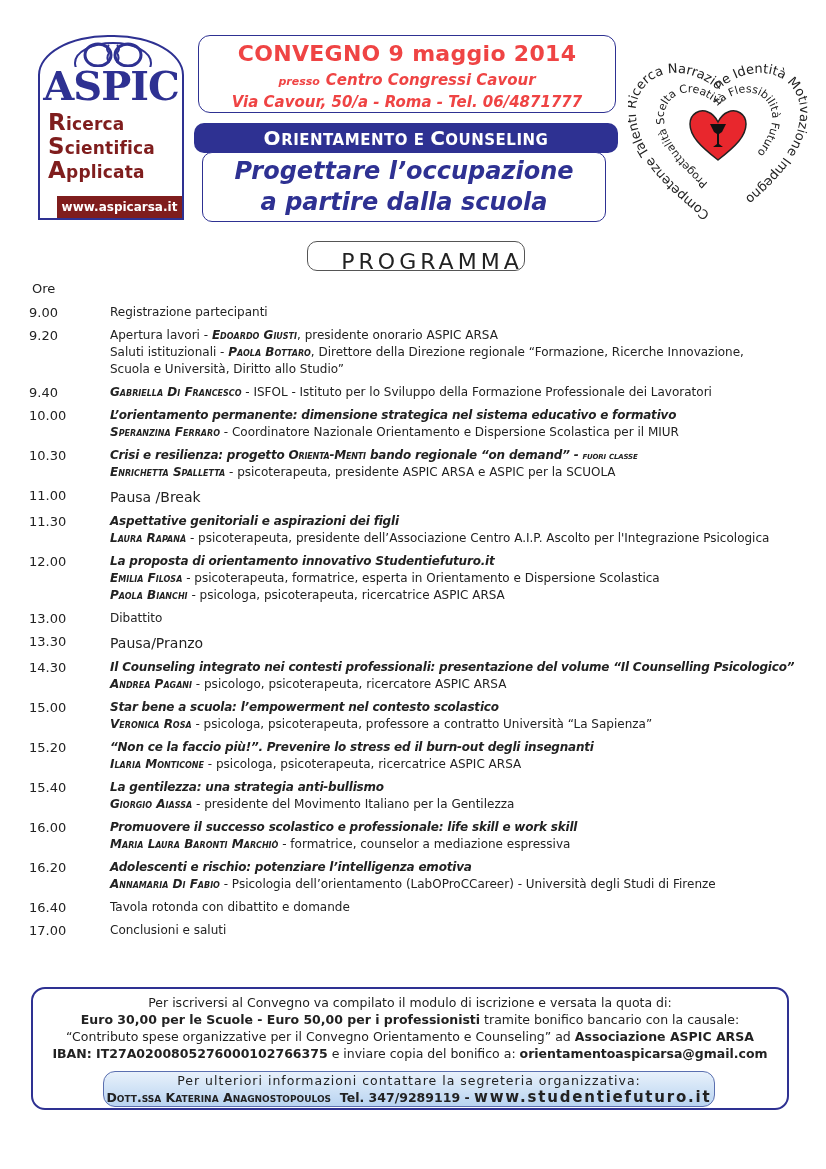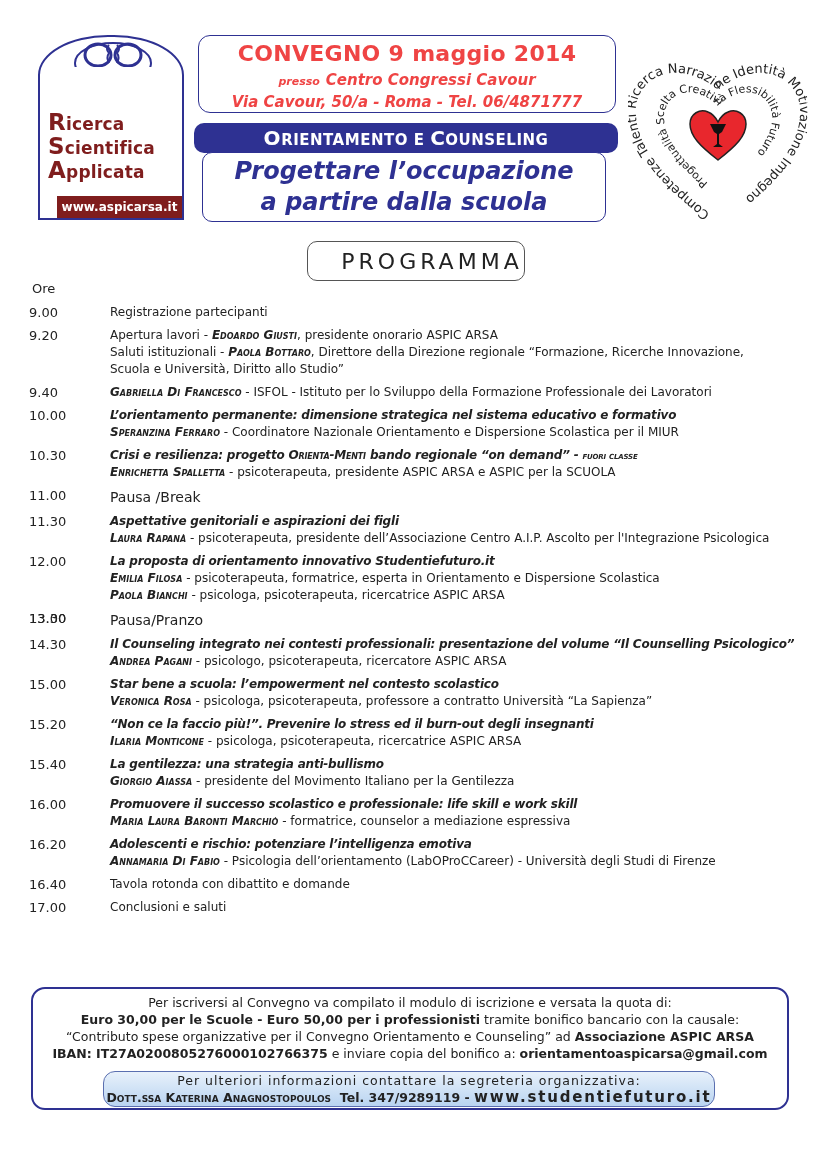--- a/index.html
+++ b/index.html
@@ -52,21 +52,21 @@
     border: 1px solid #2e3192; border-radius: 10px; background: #fff;
     color: #2e3192; text-align: center; font-weight: bold; font-style: italic;
     font-size: 24px; line-height: 31px; padding-top: 3px;
   }
 
   
   .heart-cloud { position: absolute; left: 628px; top: 52px; width: 180px; height: 180px; }
 
   
   .prog-box {
-    position: absolute; left: 307px; top: 241px; width: 218px; height: 40px;
+    position: absolute; left: 307px; top: 241px; width: 218px; height: 30px;
     border: 1px solid #555; border-radius: 10px; text-align: center;
     font-size: 22px; letter-spacing: 4px; line-height: 40px; color: #222; padding-left: 32px;
   }
   .ore-label { position: absolute; left: 32px; top: 281px; font-size: 13px; color: #222; }
 
   
   .schedule { position: absolute; left: 0; top: 304px; width: 826px; }
   .slot { position: relative; padding-left: 110px; margin-bottom: 6px; }
   .slot .time {
     position: absolute; left: 29px; top: 0; font-size: 13px; line-height: 17px; color: #222;
@@ -102,20 +102,21 @@
 <body>
 
 <div class="aspic-logo">
   <svg class="aspic-faces" viewBox="0 0 78 26">
     <ellipse cx="39" cy="22" rx="38" ry="20" fill="none" stroke="#2e3192" stroke-width="2"></ellipse>
     <ellipse cx="24" cy="14" rx="13" ry="11" fill="none" stroke="#2e3192" stroke-width="3"></ellipse>
     <ellipse cx="54" cy="14" rx="13" ry="11" fill="none" stroke="#2e3192" stroke-width="3"></ellipse>
     <path d="M35 4 q-4 4 0 8 q-3 4 0 10" fill="none" stroke="#2e3192" stroke-width="2"></path>
     <path d="M43 4 q4 4 0 8 q3 4 0 10" fill="none" stroke="#2e3192" stroke-width="2"></path>
   </svg>
+  <div class="aspic-word">ASPIC</div>
   <div class="aspic-lines">
     <div class="aspic-line"><span class="cap">R</span><span>icerca</span></div>
     <div class="aspic-line"><span class="cap">S</span><span>cientifica</span></div>
     <div class="aspic-line"><span class="cap">A</span><span>pplicata</span></div>
   </div>
   <div class="aspic-url">www.aspicarsa.it</div>
 </div>
 
 <div class="conv-box">
   <div class="conv-title">CONVEGNO  9 maggio 2014</div>
@@ -187,20 +188,21 @@
       <div class="line plain"><span class="speaker">Laura Rapanà</span><span> - psicoterapeuta, presidente dell’Associazione Centro A.I.P. Ascolto per l'Integrazione Psicologica</span></div>
     </div>
     <div class="slot">
       <div class="time">12.00</div>
       <div class="line title"><span>La proposta di orientamento innovativo Studentiefuturo.it</span></div>
       <div class="line plain"><span class="speaker">Emilia Filosa</span><span> - psicoterapeuta, formatrice, esperta in Orientamento e Dispersione Scolastica</span></div>
       <div class="line plain"><span class="speaker">Paola Bianchi</span><span> - psicologa, psicoterapeuta, ricercatrice ASPIC ARSA</span></div>
     </div>
     <div class="slot">
       <div class="time">13.00</div>
+      <div class="line plain"><span>Dibattito</span></div>
     </div>
     <div class="slot">
       <div class="time">13.30</div>
       <div class="line big"><span>Pausa/Pranzo</span></div>
     </div>
     <div class="slot">
       <div class="time">14.30</div>
       <div class="line title"><span>Il Counseling integrato nei contesti professionali: presentazione del volume “Il Counselling Psicologico”</span></div>
       <div class="line plain"><span class="speaker">Andrea Pagani</span><span> - psicologo, psicoterapeuta, ricercatore ASPIC ARSA</span></div>
     </div>

